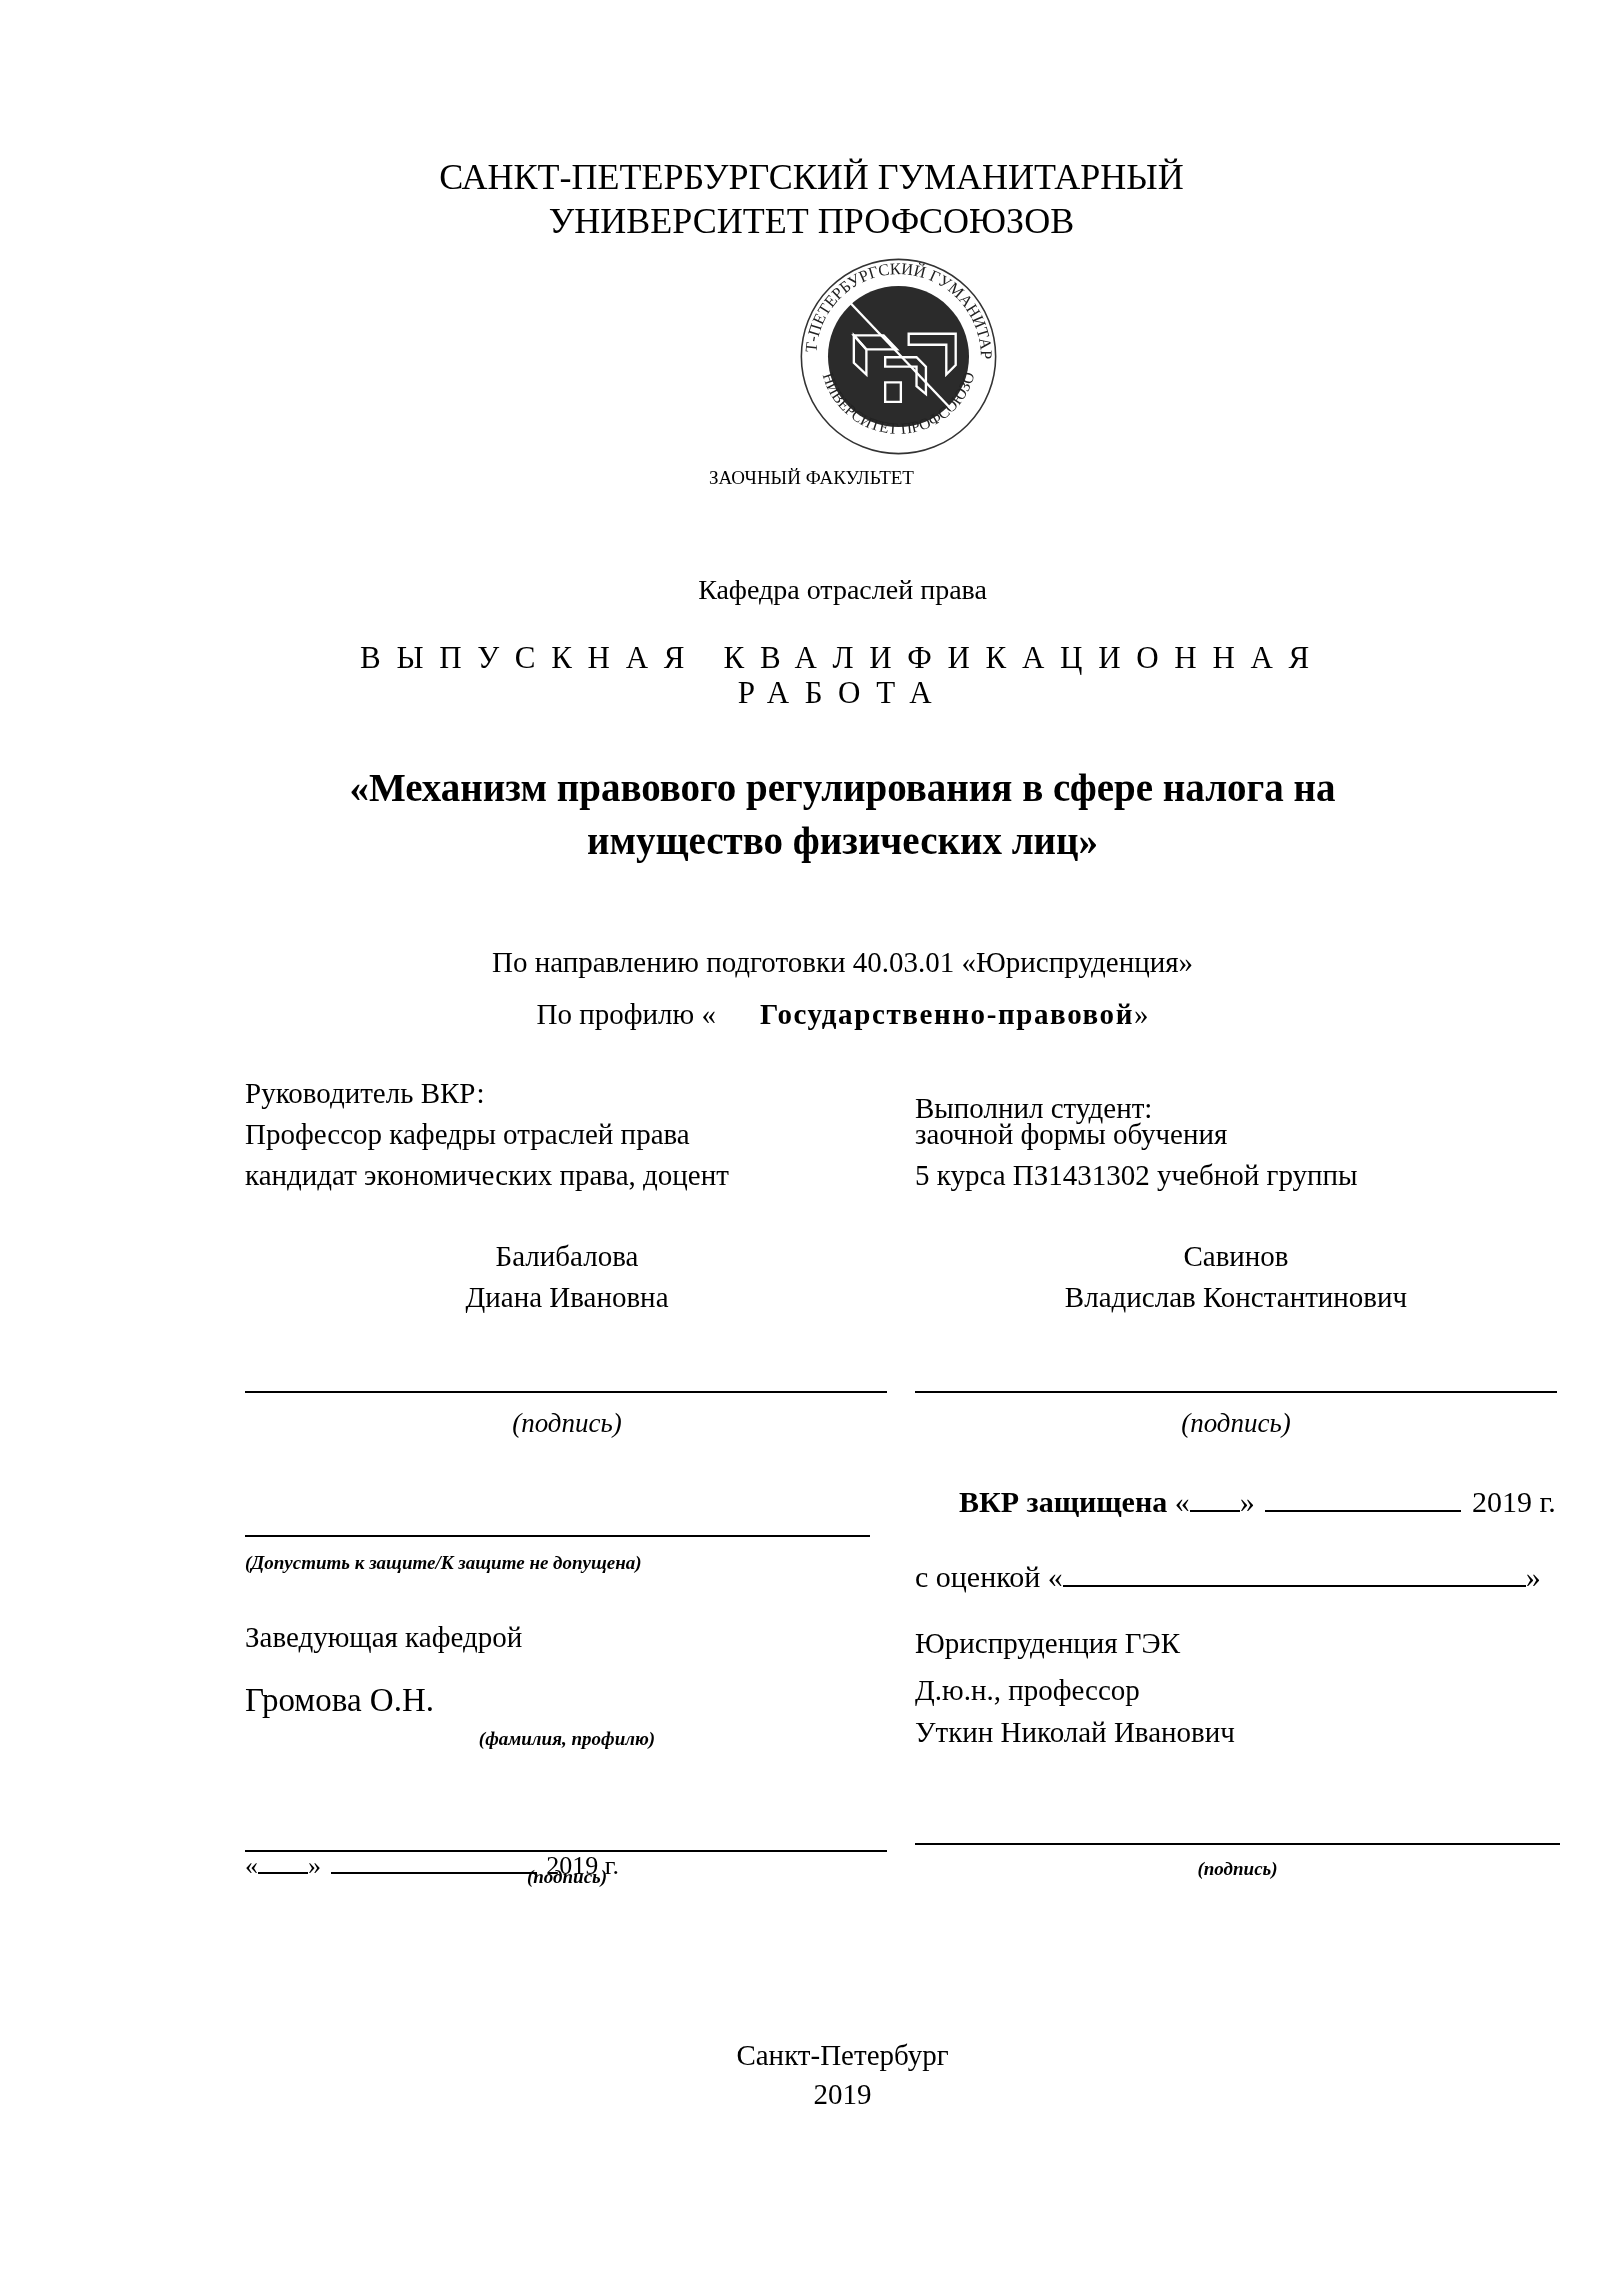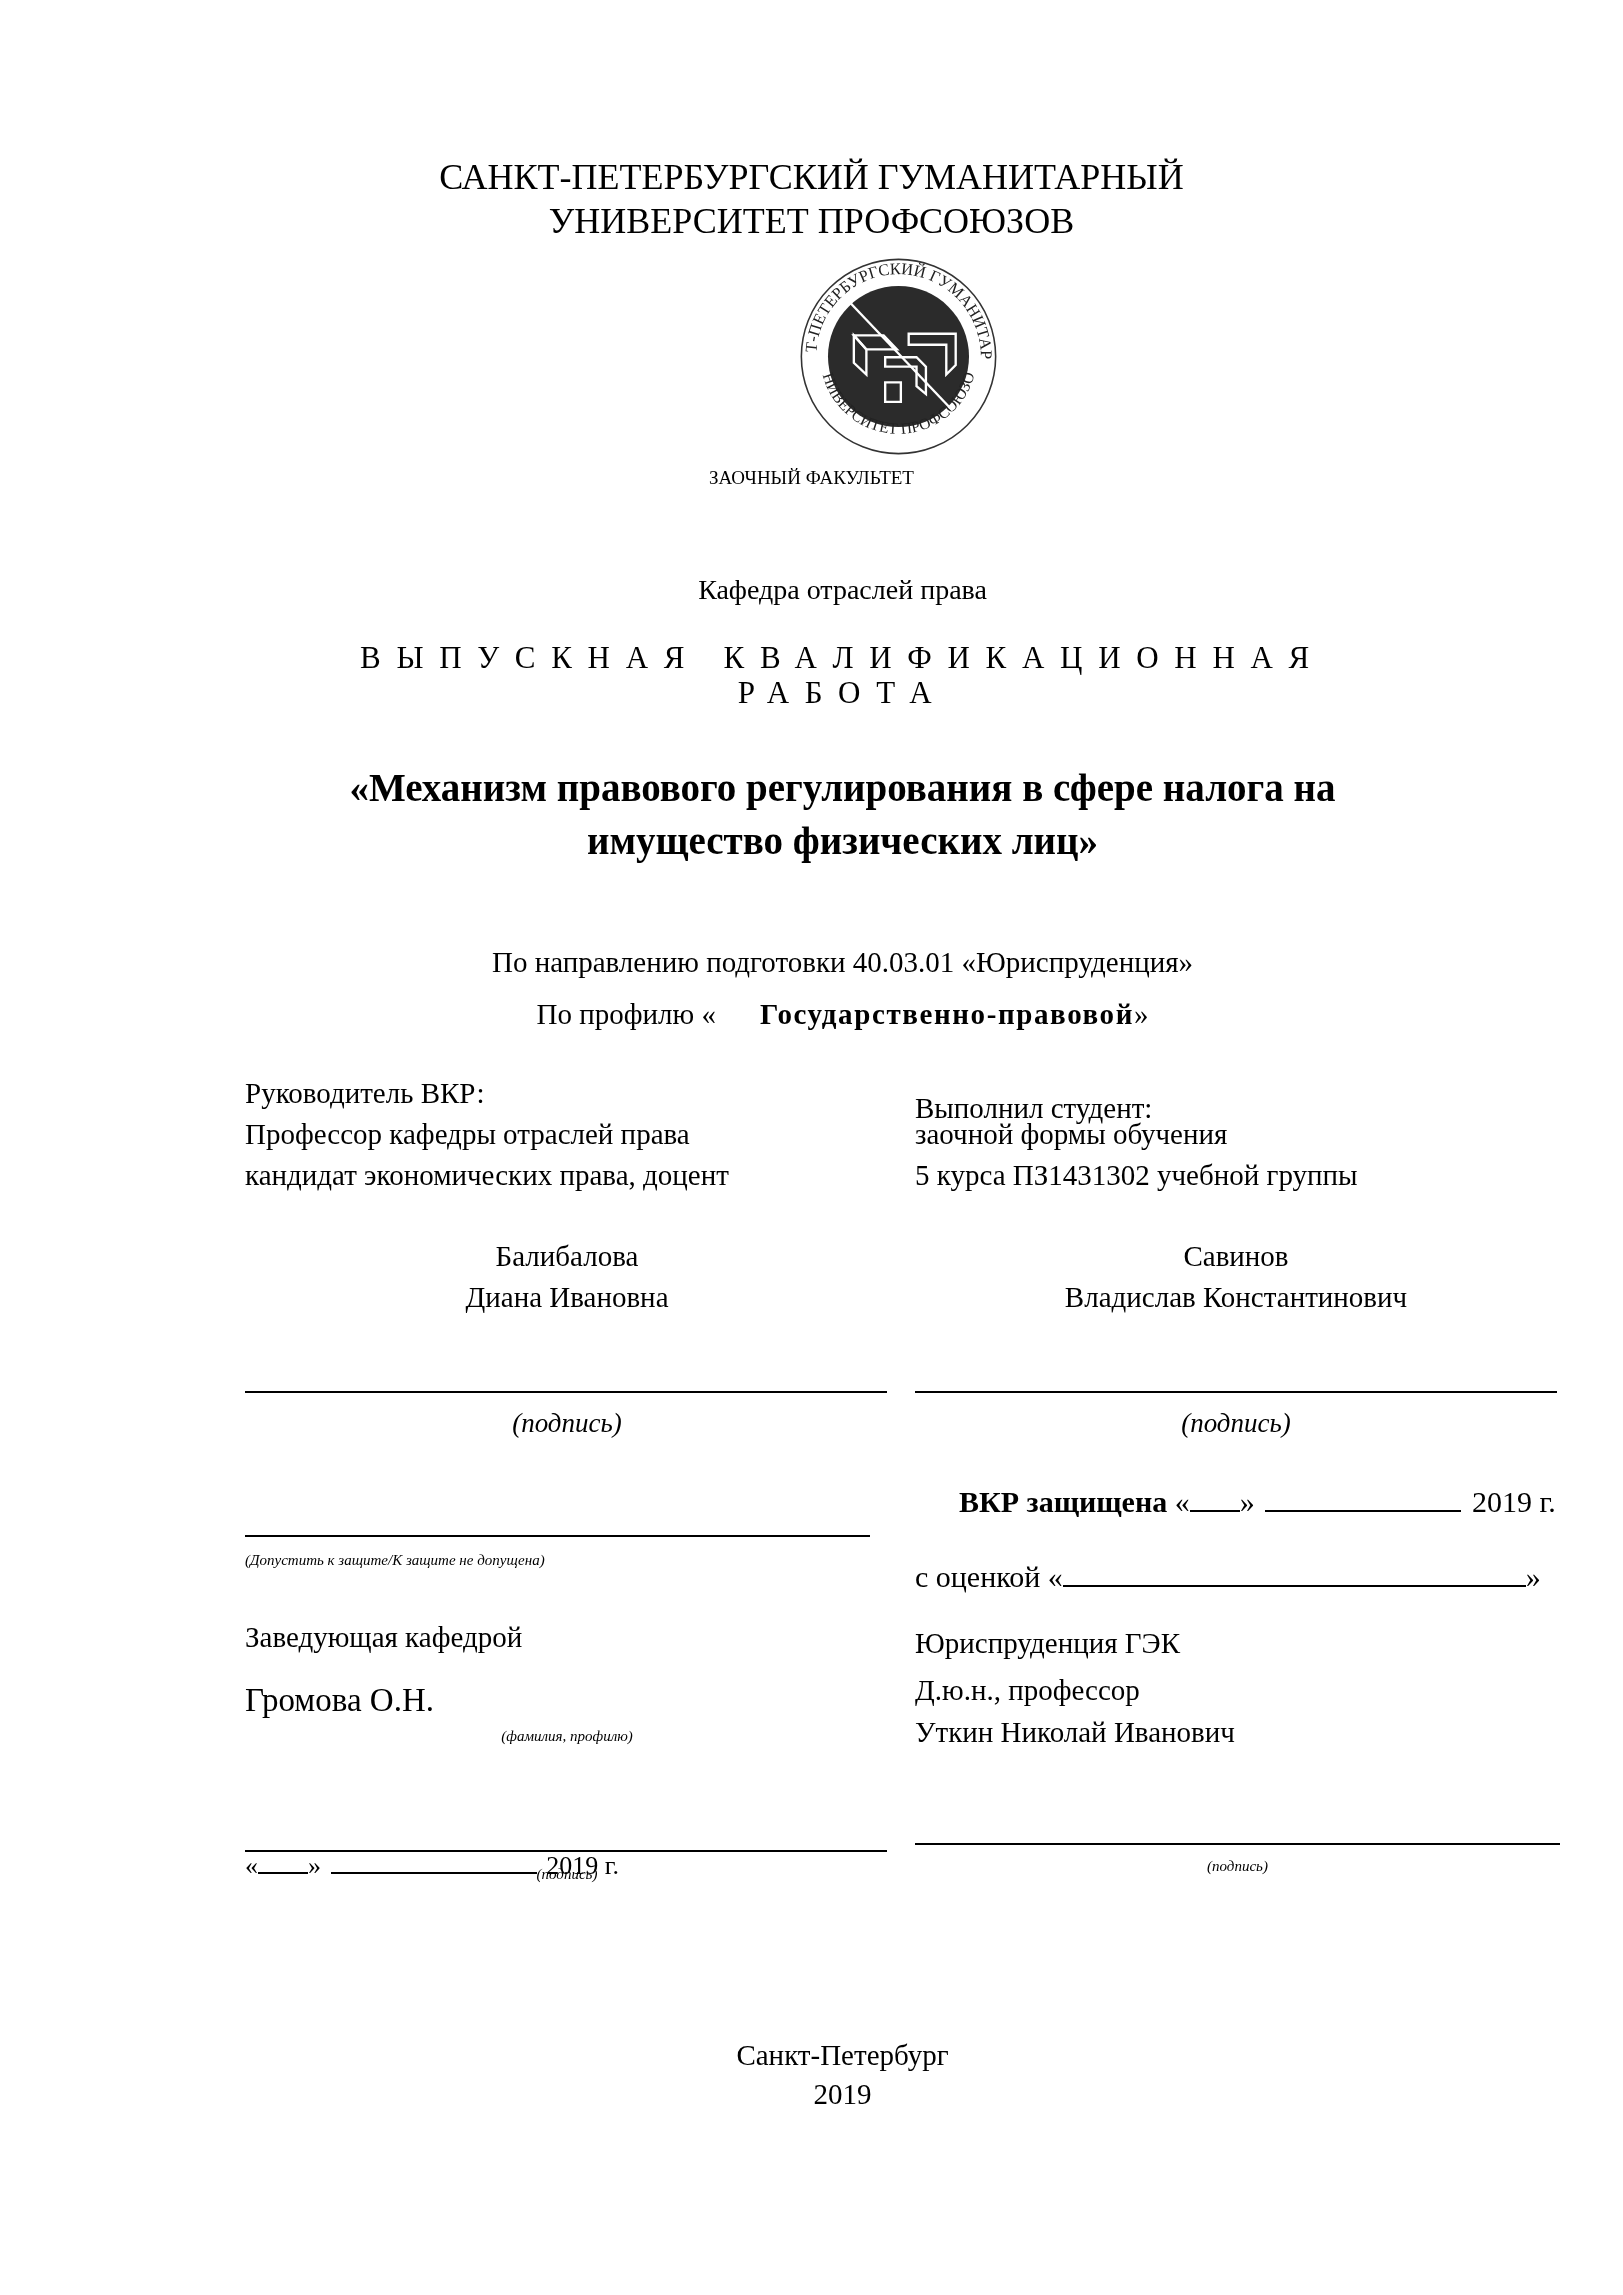--- a/index.html
+++ b/index.html
@@ -11,21 +11,21 @@
     .center { left: 0; width: 1623px; text-align: center; }
     .c-shift { left: 31px; width: 1623px; text-align: center; }
     .uni { font-size: 36px; }
     .faculty { font-size: 19px; }
     .dept { font-size: 28px; }
     .spaced { font-size: 31px; letter-spacing: 15.7px; }
     .title { font-size: 39px; font-weight: bold; }
     .body36 { font-size: 29px; }
     .body38 { font-size: 30px; }
     .ital { font-style: italic; font-size: 27px; }
-    .ital-sm { font-style: italic; font-size: 15px; }
+    .ital-sm { font-style: italic; font-size: 19px; font-weight: bold; }
     .bold { font-weight: bold; margin-left: 44px; }
     .sig-line { position: absolute; height: 0; border-top: 2.4px solid #000; }
     .blank { display: inline-block; border-bottom: 2.4px solid #000; height: 23.6px; vertical-align: baseline; margin: 0 3.1px; }
     .logo { position: absolute; left: 799px; top: 257px; width: 199px; height: 199px; }
   </style>
 </head>
 <body>
 
 <div class="abs center uni" style="top:159px;">САНКТ-ПЕТЕРБУРГСКИЙ ГУМАНИТАРНЫЙ</div>
 <div class="abs center uni" style="top:203px;">УНИВЕРСИТЕТ ПРОФСОЮЗОВ</div>

